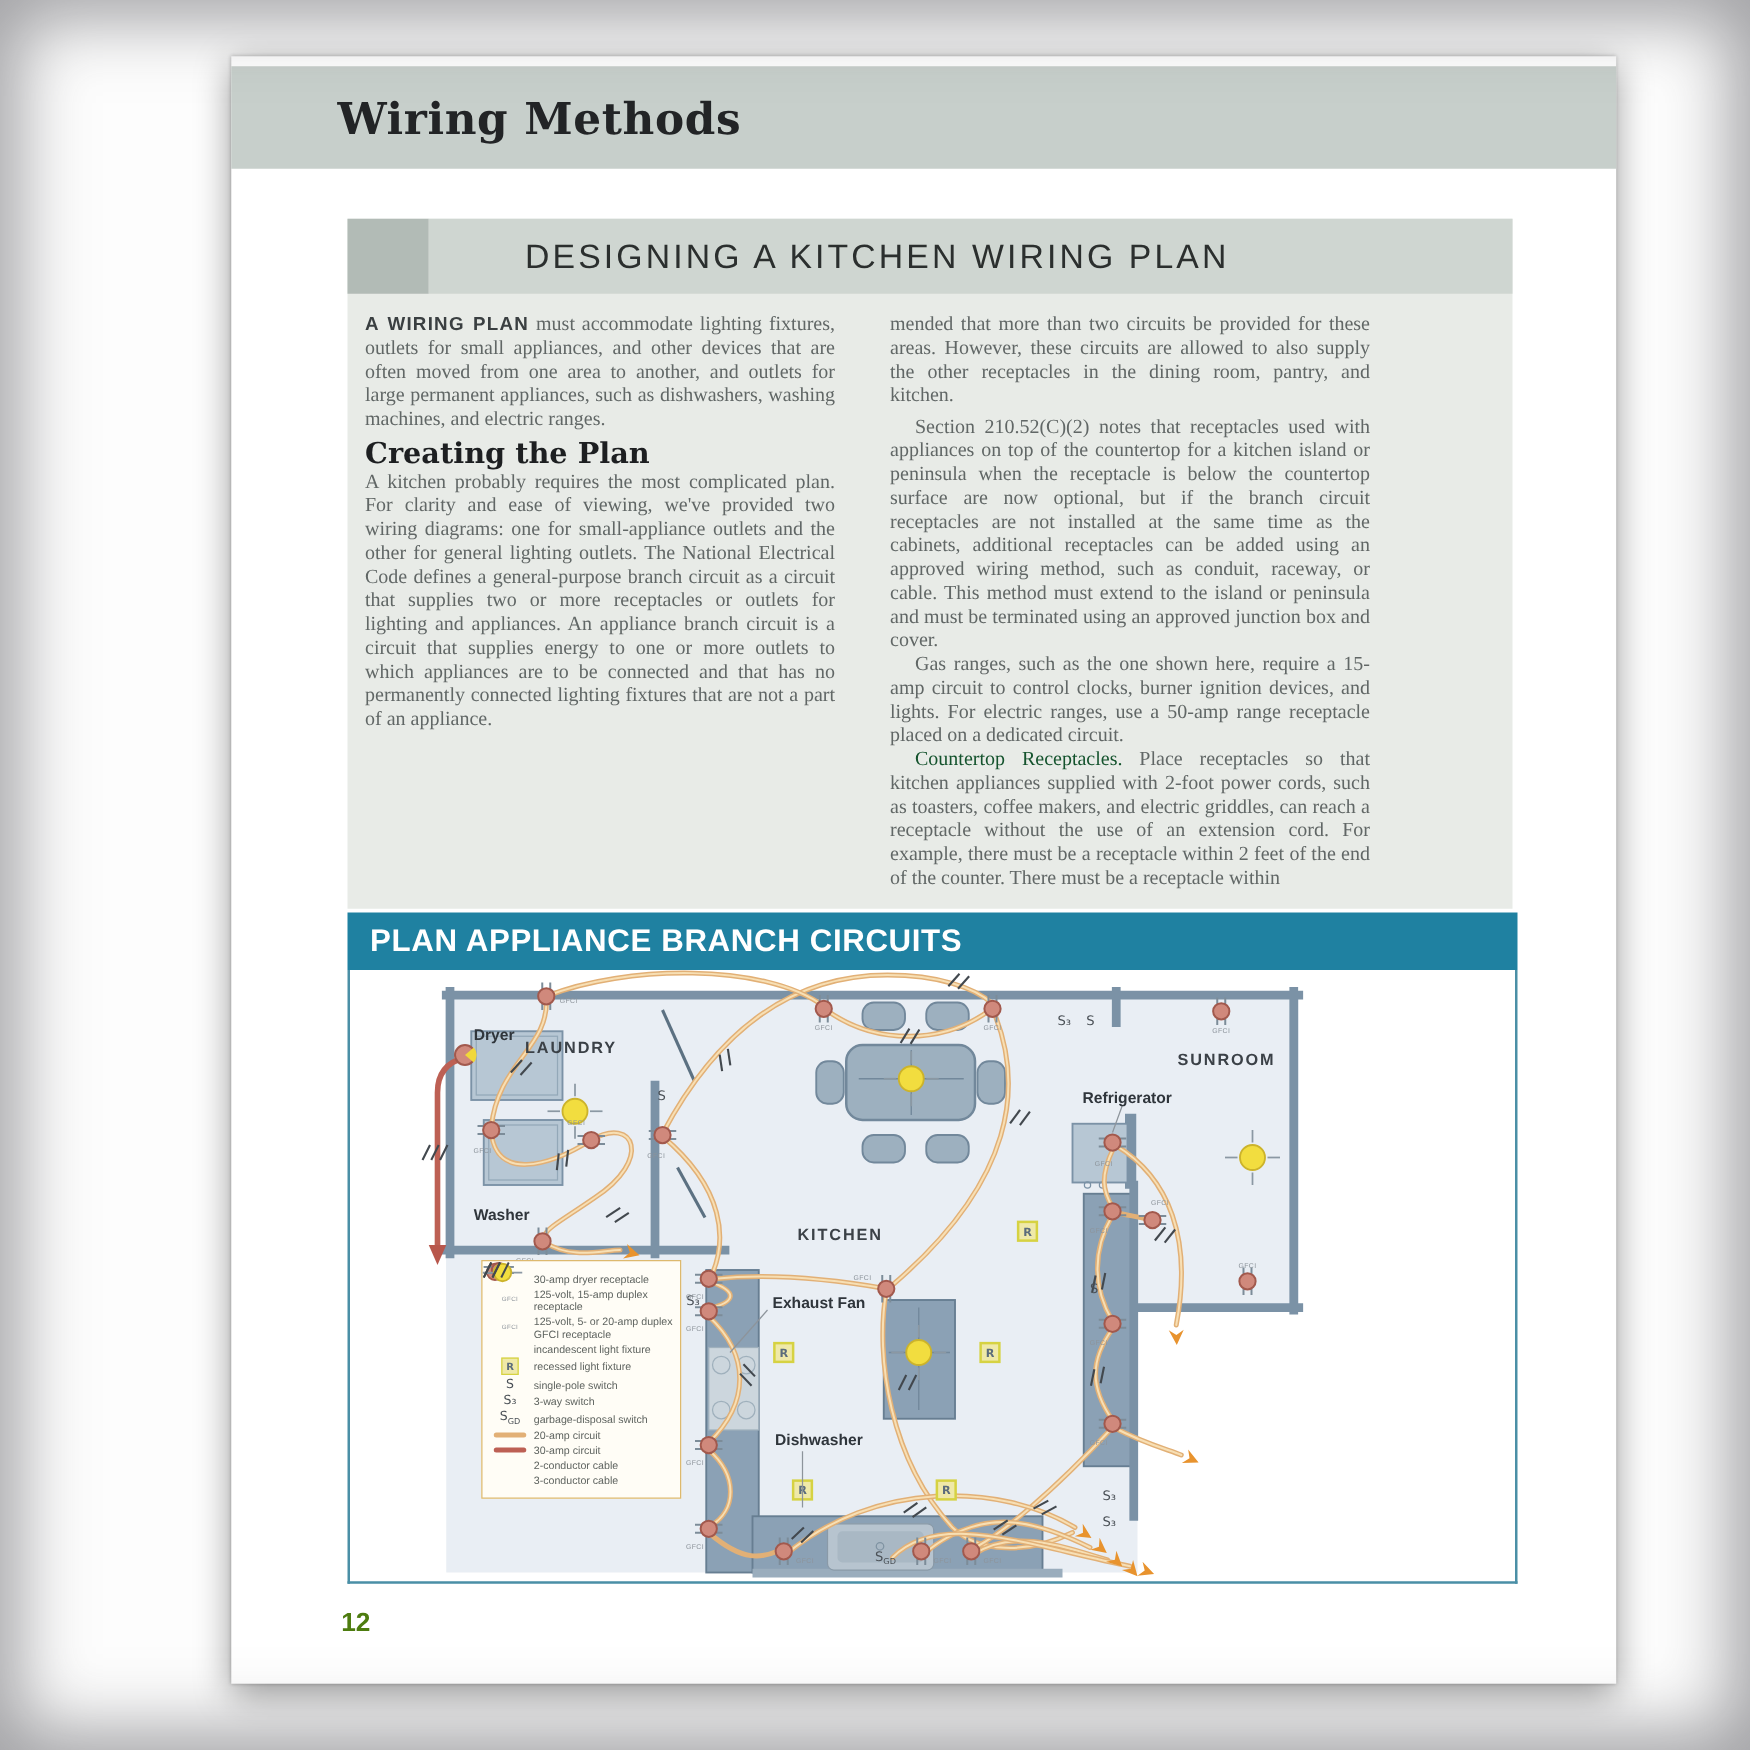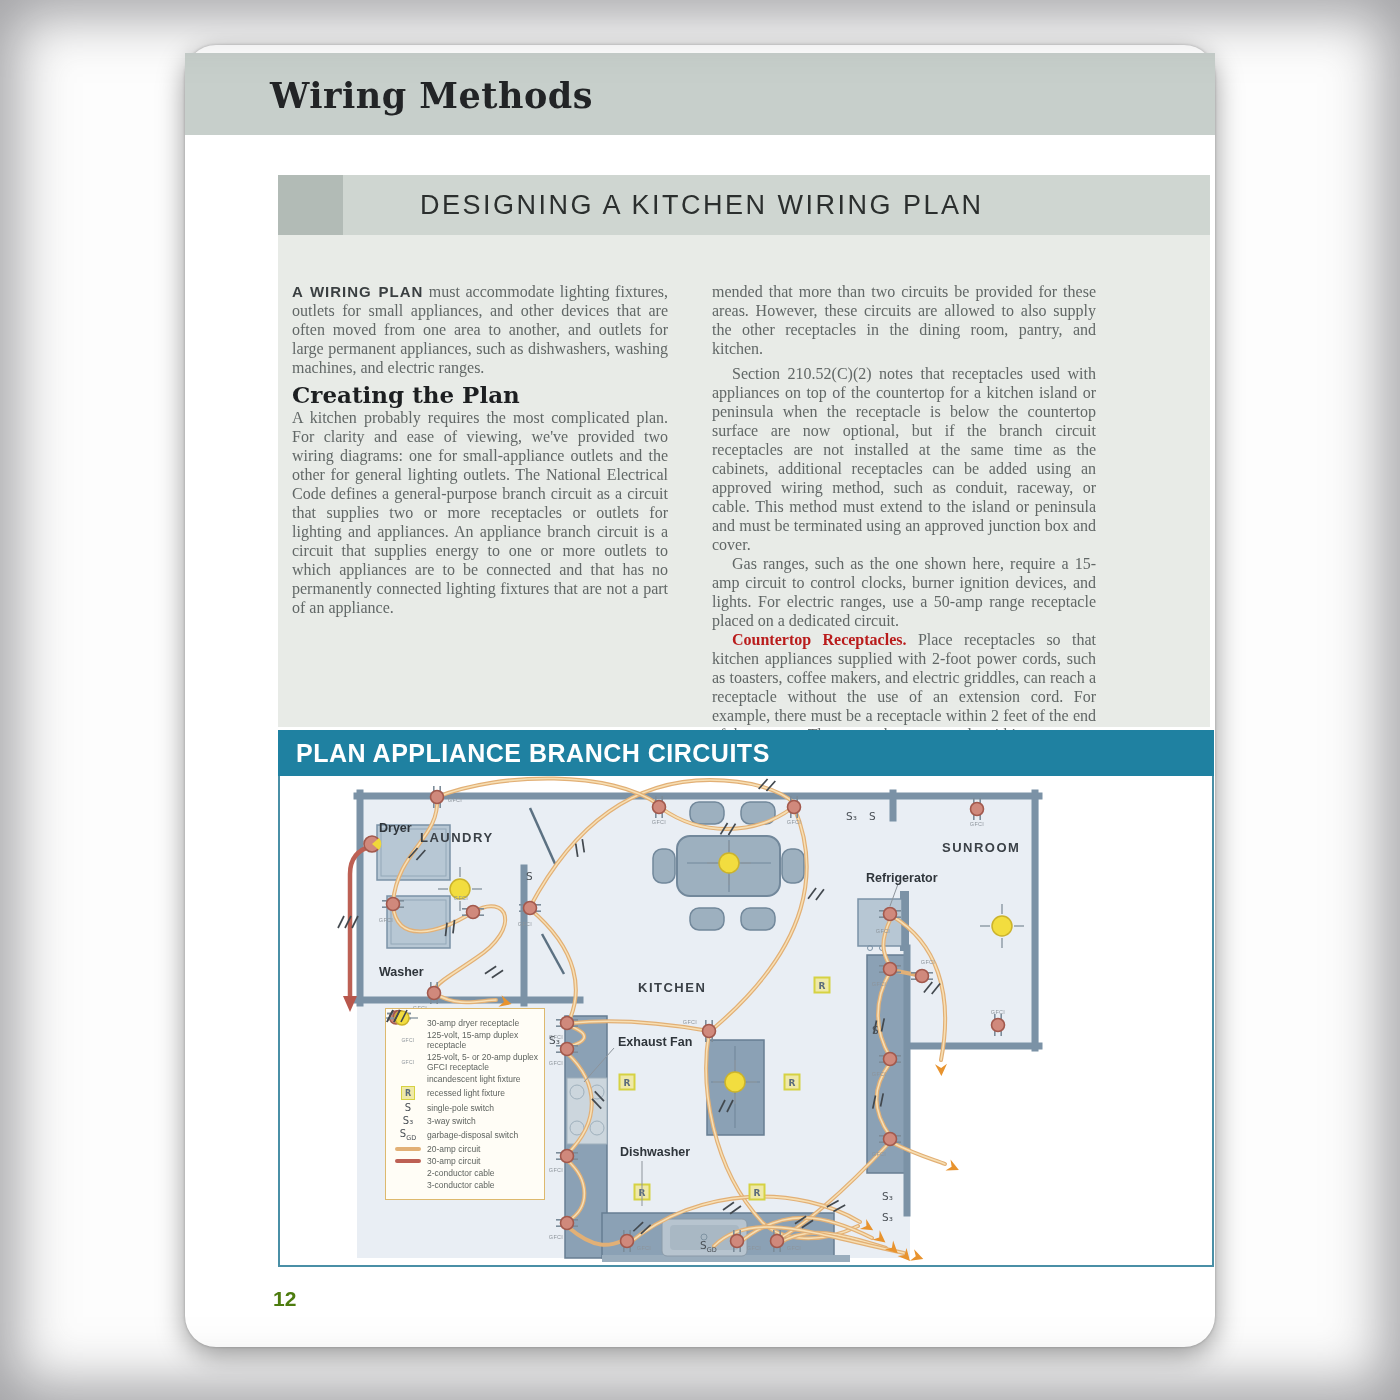--- a/index.html
+++ b/index.html
@@ -1,39 +1,39 @@
 <!DOCTYPE html>
 <html><head>
 <meta charset="utf-8">
 <style>
   html,body{margin:0;padding:0;background:#ffffff;}
   .stage{position:relative;width:1400px;height:1400px;background:#fdfdfd;overflow:hidden;
          font-family:"Liberation Sans",sans-serif;}
   .stage::after{content:"";position:absolute;inset:0;pointer-events:none;
          box-shadow:inset 0 0 55px 16px rgba(88,88,92,.55);}
-  .page{position:absolute;left:185px;top:45px;width:1030px;height:1302px;background:#ffffff;
-        box-shadow:0 8px 28px rgba(0,0,0,.4),0 0 3px rgba(0,0,0,.25);border-radius:31px;}
+  .page{position:absolute;left:185px;top:45px;width:1108px;height:1302px;background:#ffffff;
+        box-shadow:0 8px 28px rgba(0,0,0,.4),0 0 3px rgba(0,0,0,.25);}
   
   .top-banner{position:absolute;left:0;top:8px;width:100%;height:82px;background:#c7cfcb;}
   .top-banner h1{margin:0;padding:0 0 0 85px;line-height:86px;
         font-family:"DejaVu Serif",serif;font-weight:bold;font-size:35px;color:#222426;letter-spacing:.5px;}
   
   .section{position:absolute;left:93px;top:130px;width:932px;height:552px;background:#e8ebe7;}
   .section-bar{display:flex;height:60px;align-items:center;}
   .section-tab{width:65px;height:60px;background:#b2bbb6;}
   .section-titlewrap{flex:1;background:#cfd6d1;}
   .section-title{padding-left:77px;line-height:60px;font-size:27px;letter-spacing:2.5px;color:#2b2f2e;}
   .col{position:absolute;top:75px;text-align:justify;
-       font-family:"Liberation Serif",serif;font-size:16px;line-height:19px;color:#616766;margin-top:32px;}
+       font-family:"Liberation Serif",serif;font-size:16px;line-height:19px;color:#616766;}
   .col-l{left:14px;width:376px;}
   .col-r{left:434px;width:384px;}
   .col p{margin:0 0 6px 0;}
   .col p.ind{text-indent:20px;margin-bottom:0;}
   .lead{font-family:"Liberation Sans",sans-serif;font-weight:bold;font-size:15px;letter-spacing:1px;color:#3a3f41;}
-  .lead2{font-weight:bold;color:#b91c1c;}
+  .lead2{font-weight:normal;color:#14532d;}
   .col h2{margin:8px 0 4px 0;font-family:"DejaVu Serif",serif;font-size:23px;color:#1d1f21;}
   
   .panel{position:absolute;left:93px;top:685px;width:936px;height:537px;}
   .panel-banner{height:46px;background:#1f81a1;color:#ffffff;font-weight:bold;font-size:25px;
         letter-spacing:.5px;line-height:46px;padding-left:18px;}
   .panel-body{position:relative;height:489px;background:#ffffff;
         border-left:2px solid #4a8fa6;border-right:2px solid #4a8fa6;border-bottom:2px solid #4a8fa6;}
   .panel-body svg{position:absolute;left:0;top:0;}
   
   .floor{fill:#e9eef4;}

